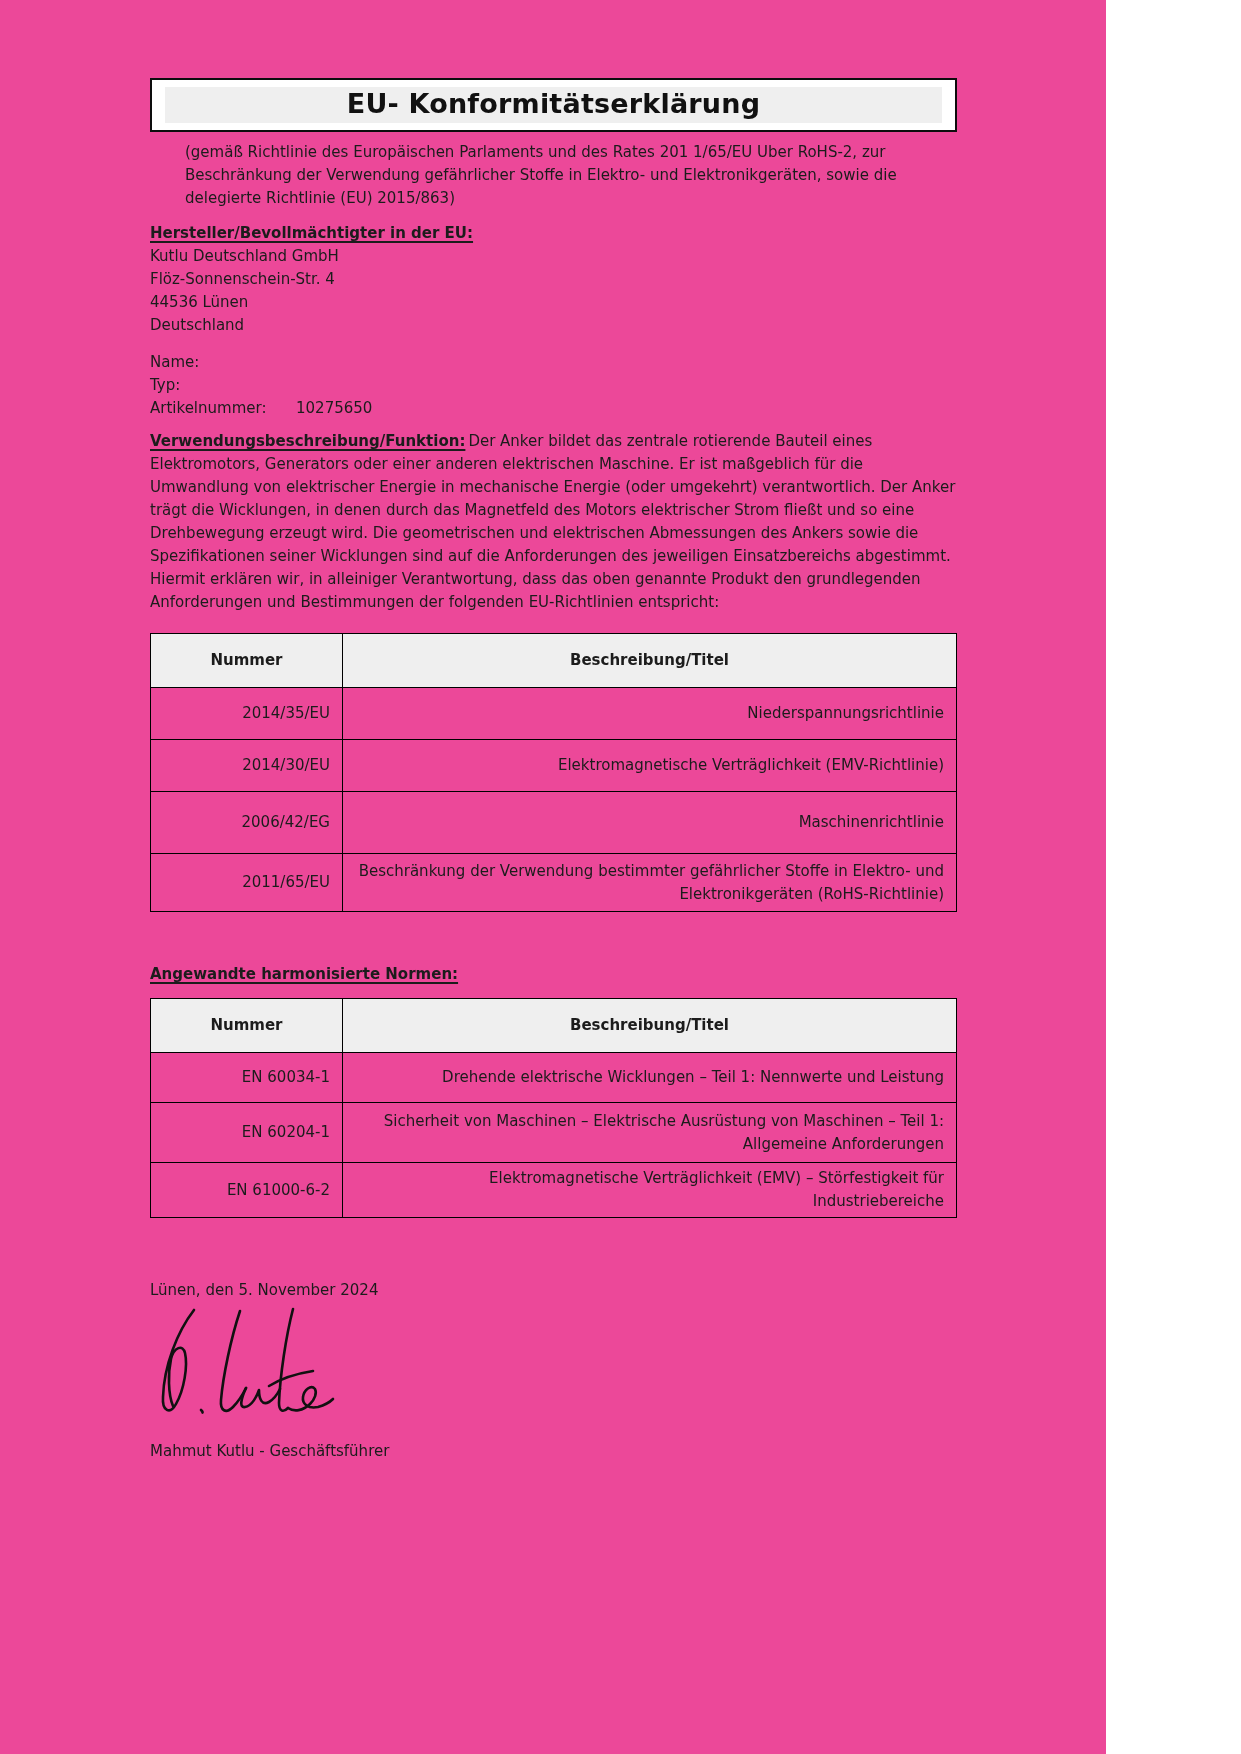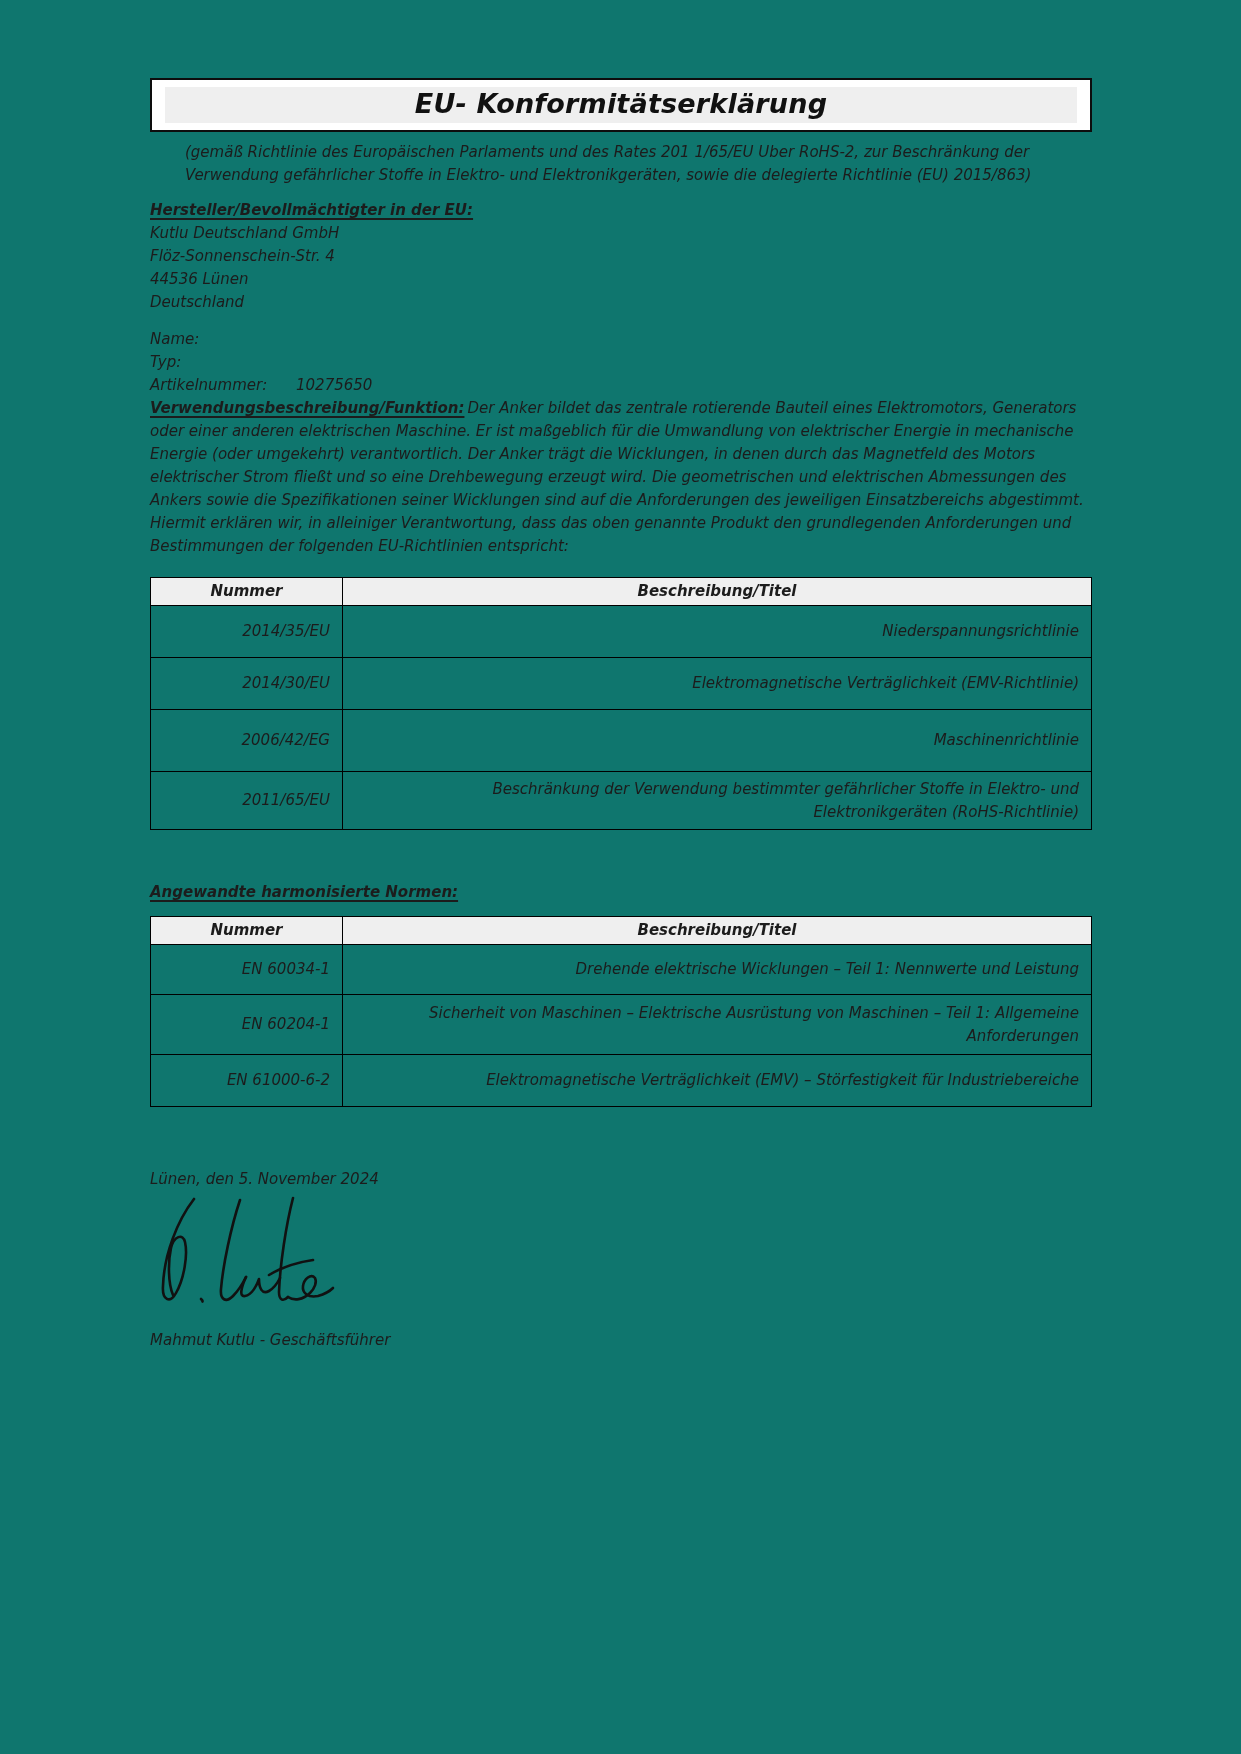--- a/index.html
+++ b/index.html
@@ -1,20 +1,20 @@
 <!DOCTYPE html>
 <html lang="de"><head>
 <meta charset="utf-8">
 <style>
   * { margin:0; padding:0; box-sizing:border-box; }
   html,body { background:#ffffff; }
   body { font-family:"DejaVu Sans","Liberation Sans",sans-serif; color:#1c1c1c; }
   .page {
-    position:relative; width:1241px; height:1754px; background:#0f766e;
-    overflow:hidden; font-size:15px; line-height:23px;font-style:italic;
+    position:relative; width:1106px; height:1754px; background:#ec4899;
+    overflow:hidden; font-size:15px; line-height:23px;
   }
   .content { margin:0 149px 0 150px; }
 
   
   .titlebox {
     margin-top:78px; border:2.5px solid #0d0d0d; background:#ffffff;
     padding:7px 13px;
   }
   .titleband { background:#efefef; text-align:center; padding:2px 0 4px 0; }
   .doc-title { font-size:27px; line-height:30px; font-weight:bold; color:#111; letter-spacing:0.2px; }
@@ -24,33 +24,33 @@
   .bu { font-weight:bold; text-decoration:underline; text-underline-offset:3px; text-decoration-thickness:2px; }
   .heading-bu { margin-top:12px; font-weight:bold; text-decoration:underline; text-underline-offset:3px; text-decoration-thickness:2px; }
 
   .address { margin-top:0; }
 
   .kv { margin-top:14px; }
   .kv-row { display:flex; }
   .kv-label { width:146px; flex:0 0 146px; }
   .kv-value { flex:1; }
 
-  .desc { }
+  .desc { margin-top:10px; }
   .desc .bu { margin-right:3px; }
 
   .declaration { }
 
   table.t {
     margin-top:19px; border-collapse:collapse; width:100%;
     table-layout:fixed;
   }
   table.t th, table.t td { border:1.5px solid #000; }
   table.t th {
     background:#efefef; font-weight:bold; text-align:center;
-    height:26px; padding:2px 6px; font-size:15px;
+    height:26px; padding:15px 6px; font-size:15px;
   }
   table.t td { padding:4px 12px; vertical-align:middle;text-align:right; }
   table.t col.c1 { width:192px; }
 
   .t1 tr.r1 td { height:52px; }
   .t1 tr.r2 td { height:52px; }
   .t1 tr.r3 td { height:62px; }
   .t1 tr.r4 td { height:58px; }
 
   .normen-heading { margin-top:51px; }

